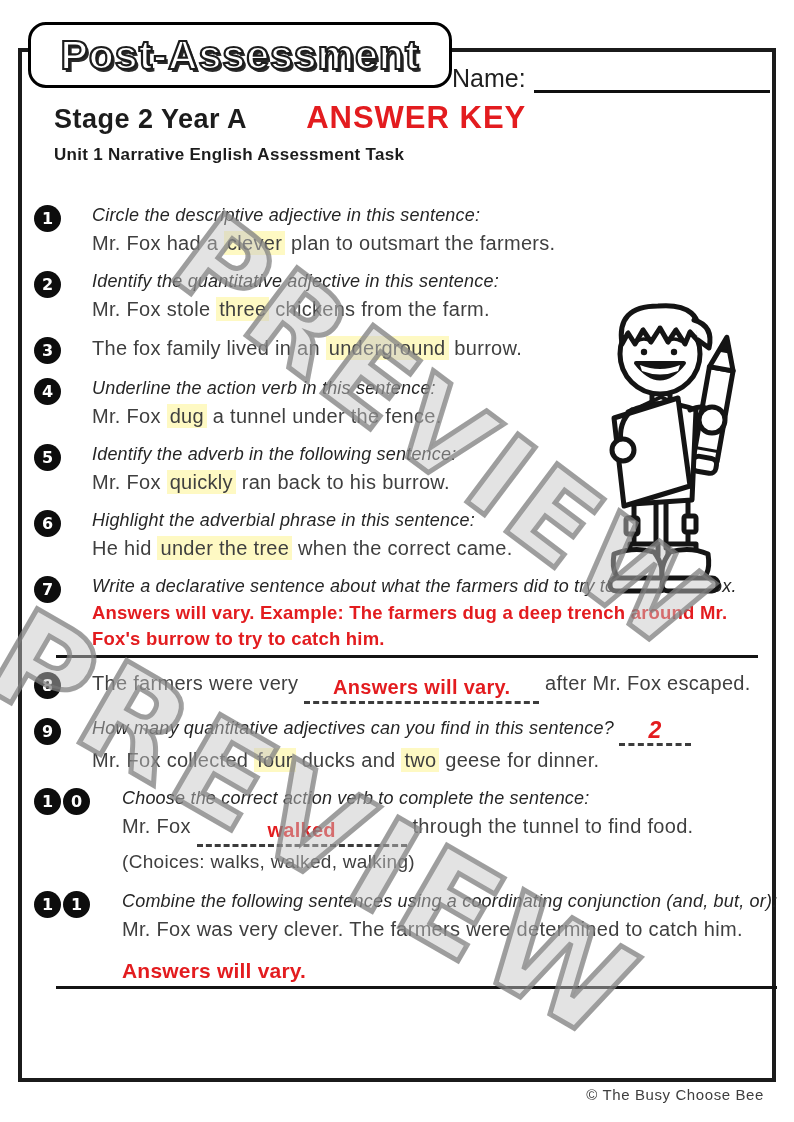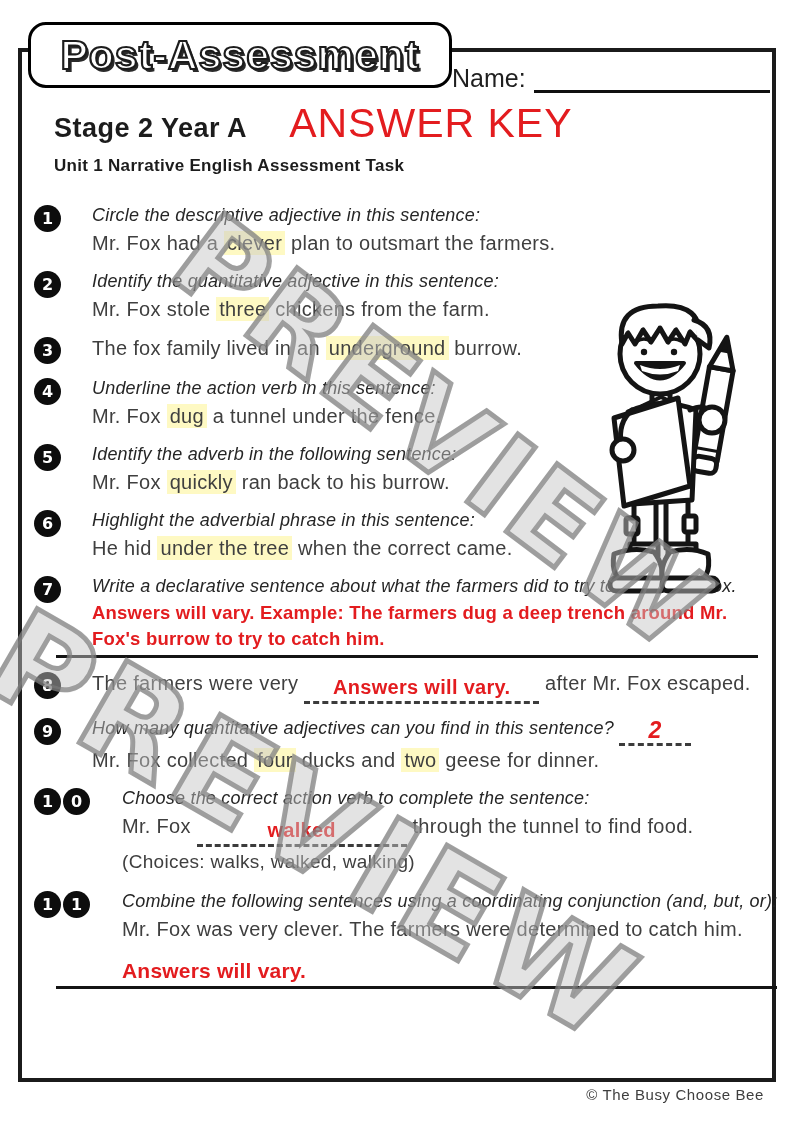--- a/index.html
+++ b/index.html
@@ -15,23 +15,23 @@
     font-size:41px;font-weight:800;letter-spacing:1px;color:#fff;
     -webkit-text-stroke:2.2px #1c1c1c;
     text-shadow:2.5px 2.5px 0 #2a2a2a;
     font-family:"Liberation Sans",sans-serif;white-space:nowrap;
   }
   .name-row{position:absolute;left:452px;top:62px;display:flex;align-items:flex-end;z-index:6;}
   .name-label{font-size:25px;color:#1f1f1f;}
   .name-line{width:236px;border-bottom:3px solid #101010;height:28px;margin-left:8px;}
   
   .header{position:absolute;left:54px;top:100px;z-index:2;}
-  .h-row1{display:flex;align-items:baseline;gap:42px;}
+  .h-row1{display:flex;align-items:baseline;gap:27px;}
   .stage{font-size:27px;font-weight:700;color:#1c1c1c;letter-spacing:.5px;}
-  .akey{font-size:41px;font-weight:400;color:#e31c1f;letter-spacing:1px;}
+  .akey{font-size:31px;font-weight:700;color:#e31c1f;letter-spacing:1px;margin-left:32px;}
   .subtitle{font-size:17px;font-weight:700;color:#1c1c1c;margin-top:9px;letter-spacing:.3px;}
   
   .content{position:absolute;left:34px;top:202px;width:724px;z-index:2;}
   .q{display:grid;grid-template-columns:58px 1fr;margin-bottom:11px;}
   .q2d{grid-template-columns:88px 1fr;}
   .badges{display:flex;gap:2px;padding-top:3px;align-items:flex-start;}
   .badge{width:27px;height:27px;border-radius:50%;background:#0d0d0d;color:#fff;font-weight:700;font-size:16px;display:flex;align-items:center;justify-content:center;font-family:"DejaVu Sans",sans-serif;flex:0 0 auto;}
   .prompt{font-style:italic;font-size:18px;line-height:27px;color:#262626;white-space:nowrap;letter-spacing:.2px;}
   .sentence{font-size:20px;line-height:28px;color:#3f3f3f;letter-spacing:.3px;white-space:nowrap;}
   .choices{font-size:19px;line-height:30px;color:#3f3f3f;letter-spacing:.3px;white-space:nowrap;}

